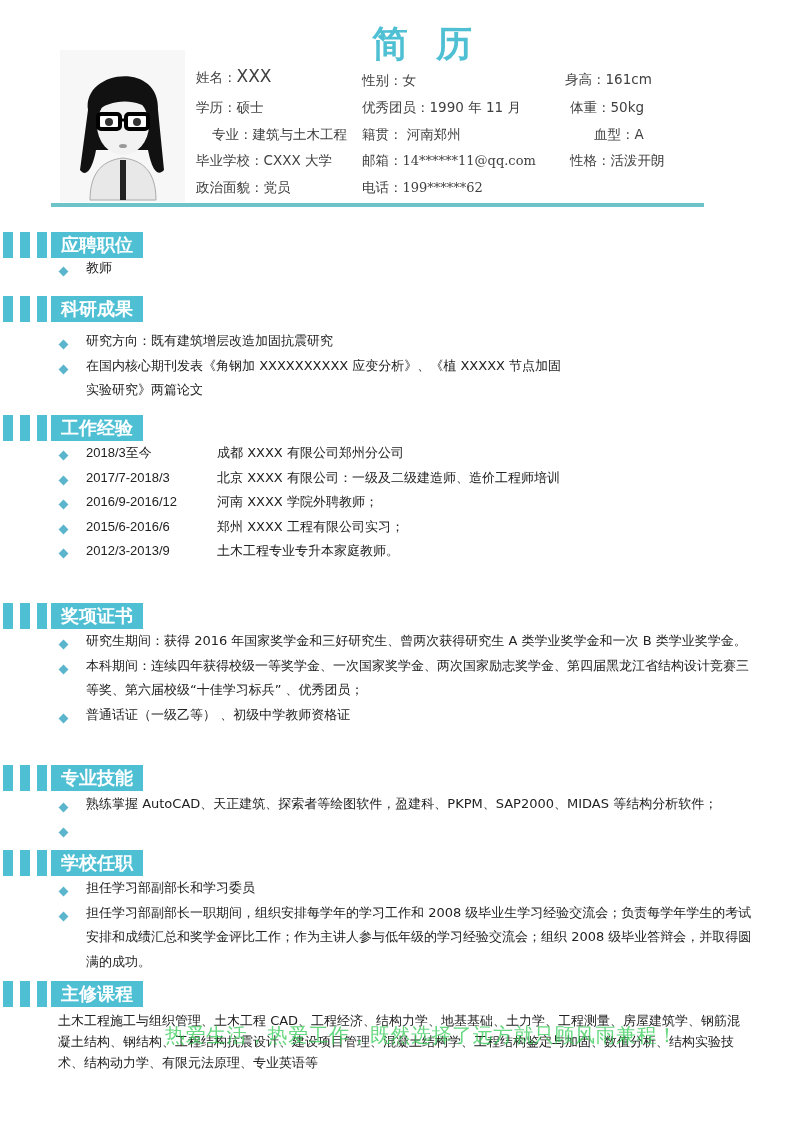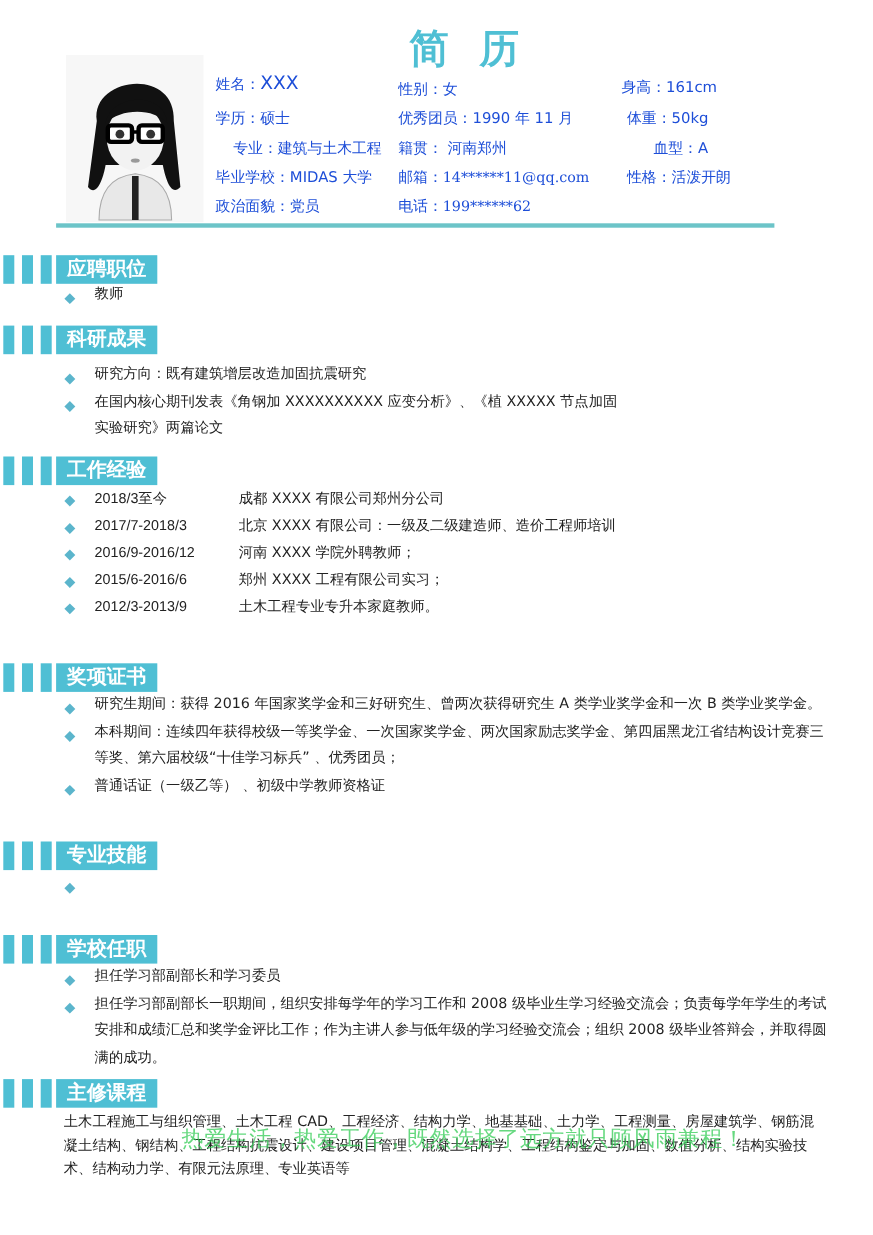--- a/index.html
+++ b/index.html
@@ -11,21 +11,21 @@
     font-size: 36px; font-weight: bold; color: #4fbfd4; letter-spacing: 28px;
     font-family: "DejaVu Sans", sans-serif;
     margin-left: 28px;
   }
 
   .avatar {
     position: absolute; left: 60px; top: 50px; width: 125px; height: 152px;
     background: #fafafa;
   }
 
-  .info { position: absolute; font-size: 13.5px; color: #1d4ed8; white-space: nowrap; }
+  .info { position: absolute; font-size: 13.5px; color: #404040; white-space: nowrap; }
   .info .big { font-size: 17px; }
   .info .serif { font-family: "DejaVu Serif", "Liberation Serif", serif; font-size: 13px; }
 
   .header-rule {
     position: absolute; left: 51px; top: 203px; width: 653px; height: 4px;
     background: #6cc4c8;
   }
 
   .section-head { position: absolute; left: 0; height: 26px; }
   .section-head .bar { position: absolute; top: 0; width: 10px; height: 26px; background: #4fbfd4; }
@@ -110,21 +110,21 @@
   <span>专业：</span><span>建筑与土木工程</span>
 </div>
 <div class="info" style="left:362px; top:126px;">
   <span>籍贯：</span><span> 河南郑州</span>
 </div>
 <div class="info" style="left:594px; top:126px;">
   <span>血型：</span><span>A</span>
 </div>
 
 <div class="info" style="left:196px; top:152px;">
-  <span>毕业学校：</span><span>MIDAS 大学</span>
+  <span>毕业学校：</span><span>CXXX 大学</span>
 </div>
 <div class="info" style="left:362px; top:152px;">
   <span>邮箱：</span><span class="serif">14******11@qq.com</span>
 </div>
 <div class="info" style="left:570px; top:152px;">
   <span>性格：</span><span>活泼开朗</span>
 </div>
 
 <div class="info" style="left:196px; top:179px;">
   <span>政治面貌：</span><span>党员</span>
@@ -220,20 +220,24 @@
 
 <div class="section-head" style="top:765px;">
   <div class="bar b1"></div>
   <div class="bar b2"></div>
   <div class="bar b3"></div>
   <div class="label">专业技能</div>
 </div>
 <div class="bullet-list" style="top:792px; width:720px;">
   <div class="bullet-item">
     <span class="dot low"></span>
+    <span>熟练掌握 AutoCAD、天正建筑、探索者等绘图软件，盈建科、PKPM、SAP2000、MIDAS 等结构分析软件；</span>
+  </div>
+  <div class="bullet-item">
+    <span class="dot low"></span>
   </div>
 </div>
 
 <div class="section-head" style="top:850px;">
   <div class="bar b1"></div>
   <div class="bar b2"></div>
   <div class="bar b3"></div>
   <div class="label">学校任职</div>
 </div>
 <div class="bullet-list" style="top:876px; width:700px;">

